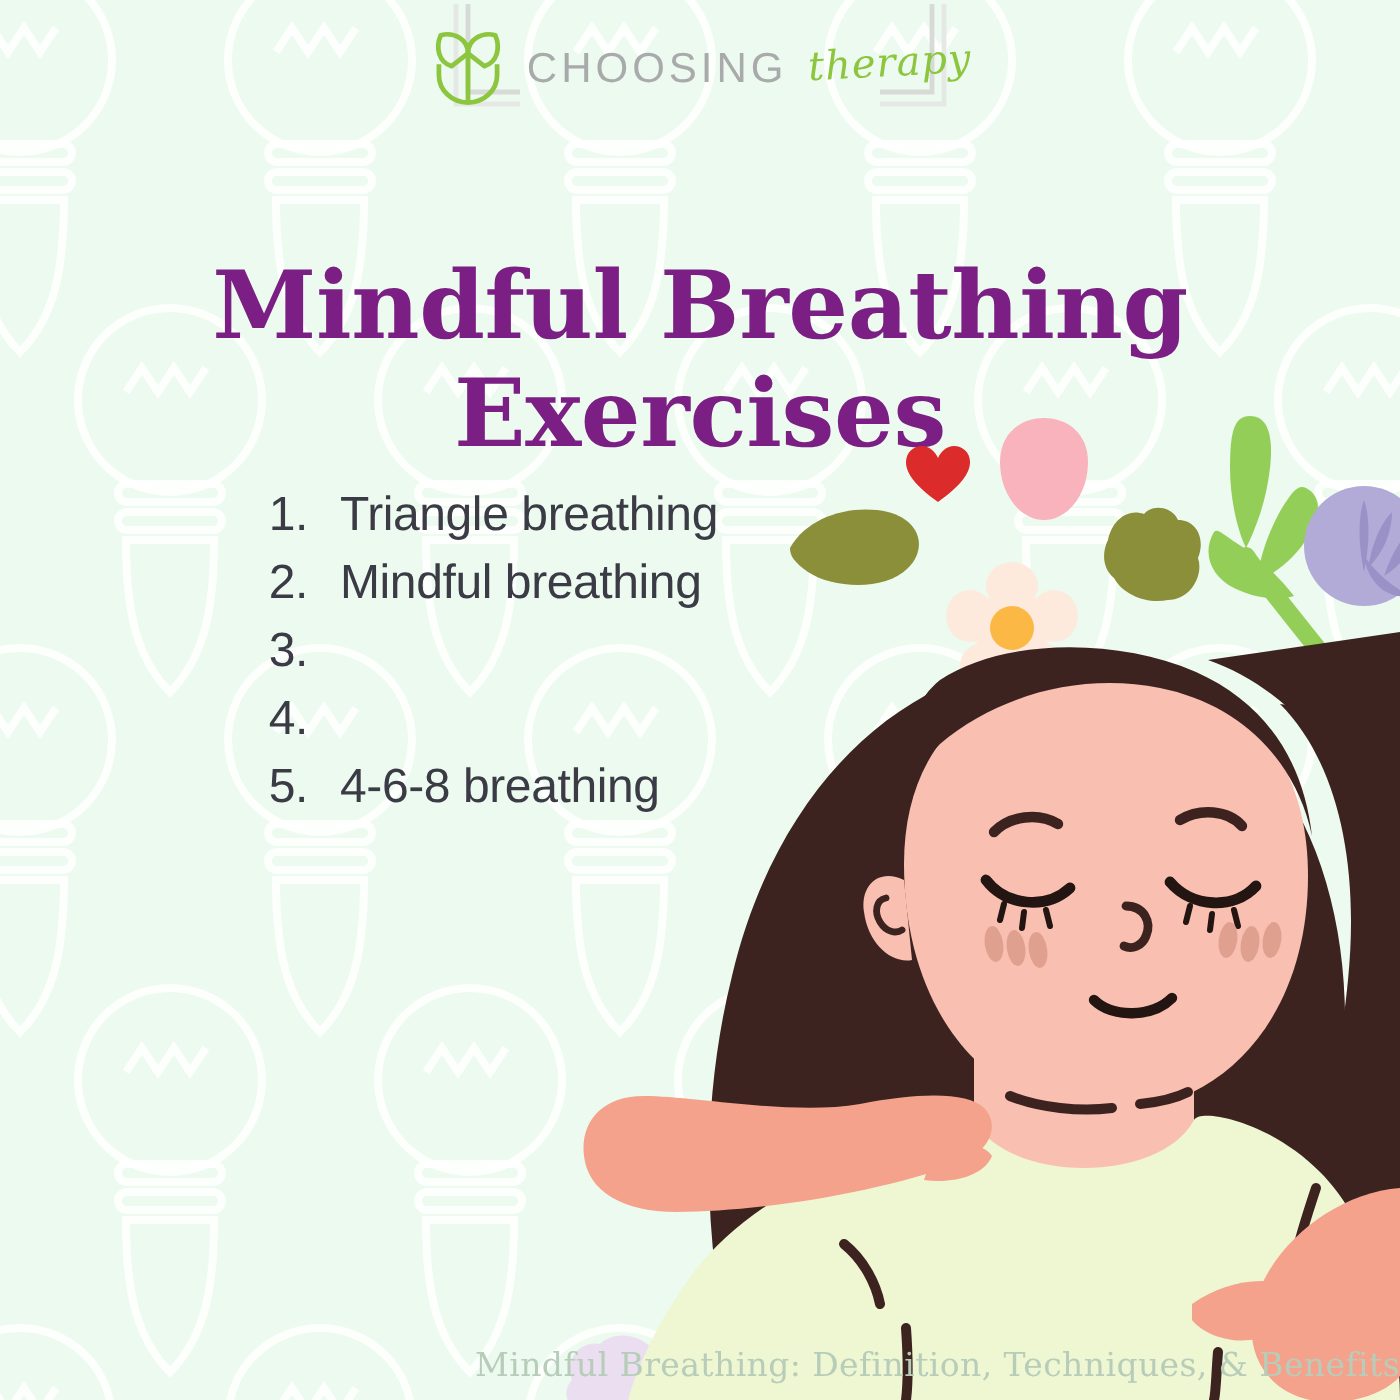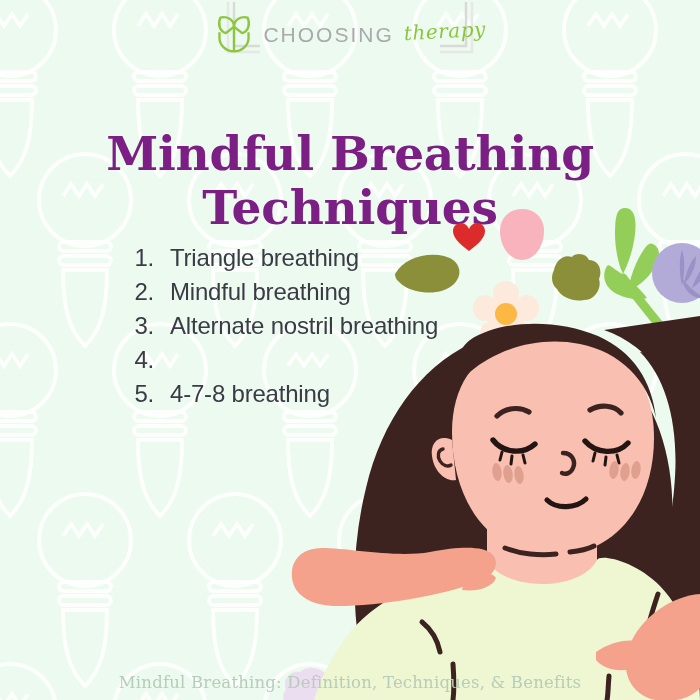--- a/index.html
+++ b/index.html
@@ -105,21 +105,21 @@
     position:absolute;
     left:0;top:0;
     width:700px;height:700px;
     pointer-events:none;
   }
 
   
   .caption{
     position:absolute;
     bottom:8px;left:0;right:0;
-    text-align:center;
+    text-align:right;
     font-family:"DejaVu Serif", serif;
     font-size:16.5px;
     color:#b7cdba;
     letter-spacing:.2px;
     z-index:20;
   }
 </style>
 </head>
 <body>
 
@@ -183,21 +183,21 @@
       <path d="M22,14 L22,40" fill="none" stroke="#8cc63f" stroke-width="2.6"></path>
     </svg>
     <span class="logo-text">
       <span class="logo-word">CHOOSING</span>
       <span class="logo-script">therapy</span>
     </span>
   </div>
 
   <h1 class="title">
     <span class="title-line">Mindful Breathing</span>
-    <span class="title-line">Techniques</span>
+    <span class="title-line">Exercises</span>
   </h1>
 
   <svg class="deco" style="left:452px;top:222px;width:34px;height:30px;" viewBox="0 0 34 30" xmlns="http://www.w3.org/2000/svg">
     <path d="M17,29 C6,21 1,15 1,9 C1,4 5,1 9,1 C12.5,1 15.5,3.5 17,7
              C18.5,3.5 21.5,1 25,1 C29,1 33,4 33,9 C33,15 28,21 17,29 Z" fill="#dc2b2b"></path>
   </svg>
 
   <svg class="deco" style="left:498px;top:207px;width:48px;height:55px;" viewBox="0 0 48 55" xmlns="http://www.w3.org/2000/svg">
     <path d="M24,2 C12,2 2,10 2,24 C2,40 12,53 24,53 C36,53 46,40 46,24 C46,10 36,2 24,2 Z" fill="#f9b3bd"></path>
     <path d="M10,8 C14,16 16,12 18,6 C20,14 24,14 26,6 C28,14 32,16 36,8" fill="#f9b3bd"></path>
@@ -371,26 +371,25 @@
     <li class="list-item">
       <span class="li-num">1.</span>
       <span class="li-text">Triangle breathing</span>
     </li>
     <li class="list-item">
       <span class="li-num">2.</span>
       <span class="li-text">Mindful breathing</span>
     </li>
     <li class="list-item">
       <span class="li-num">3.</span>
-      <span class="li-text">Alternate nostril breathing</span>
     </li>
     <li class="list-item">
       <span class="li-num">4.</span>
     </li>
     <li class="list-item">
       <span class="li-num">5.</span>
-      <span class="li-text">4-7-8 breathing</span>
+      <span class="li-text">4-6-8 breathing</span>
     </li>
   </ol>
 
   <div class="caption">Mindful Breathing: Definition, Techniques, &amp; Benefits</div>
 
 </div>
 
 </body></html>

